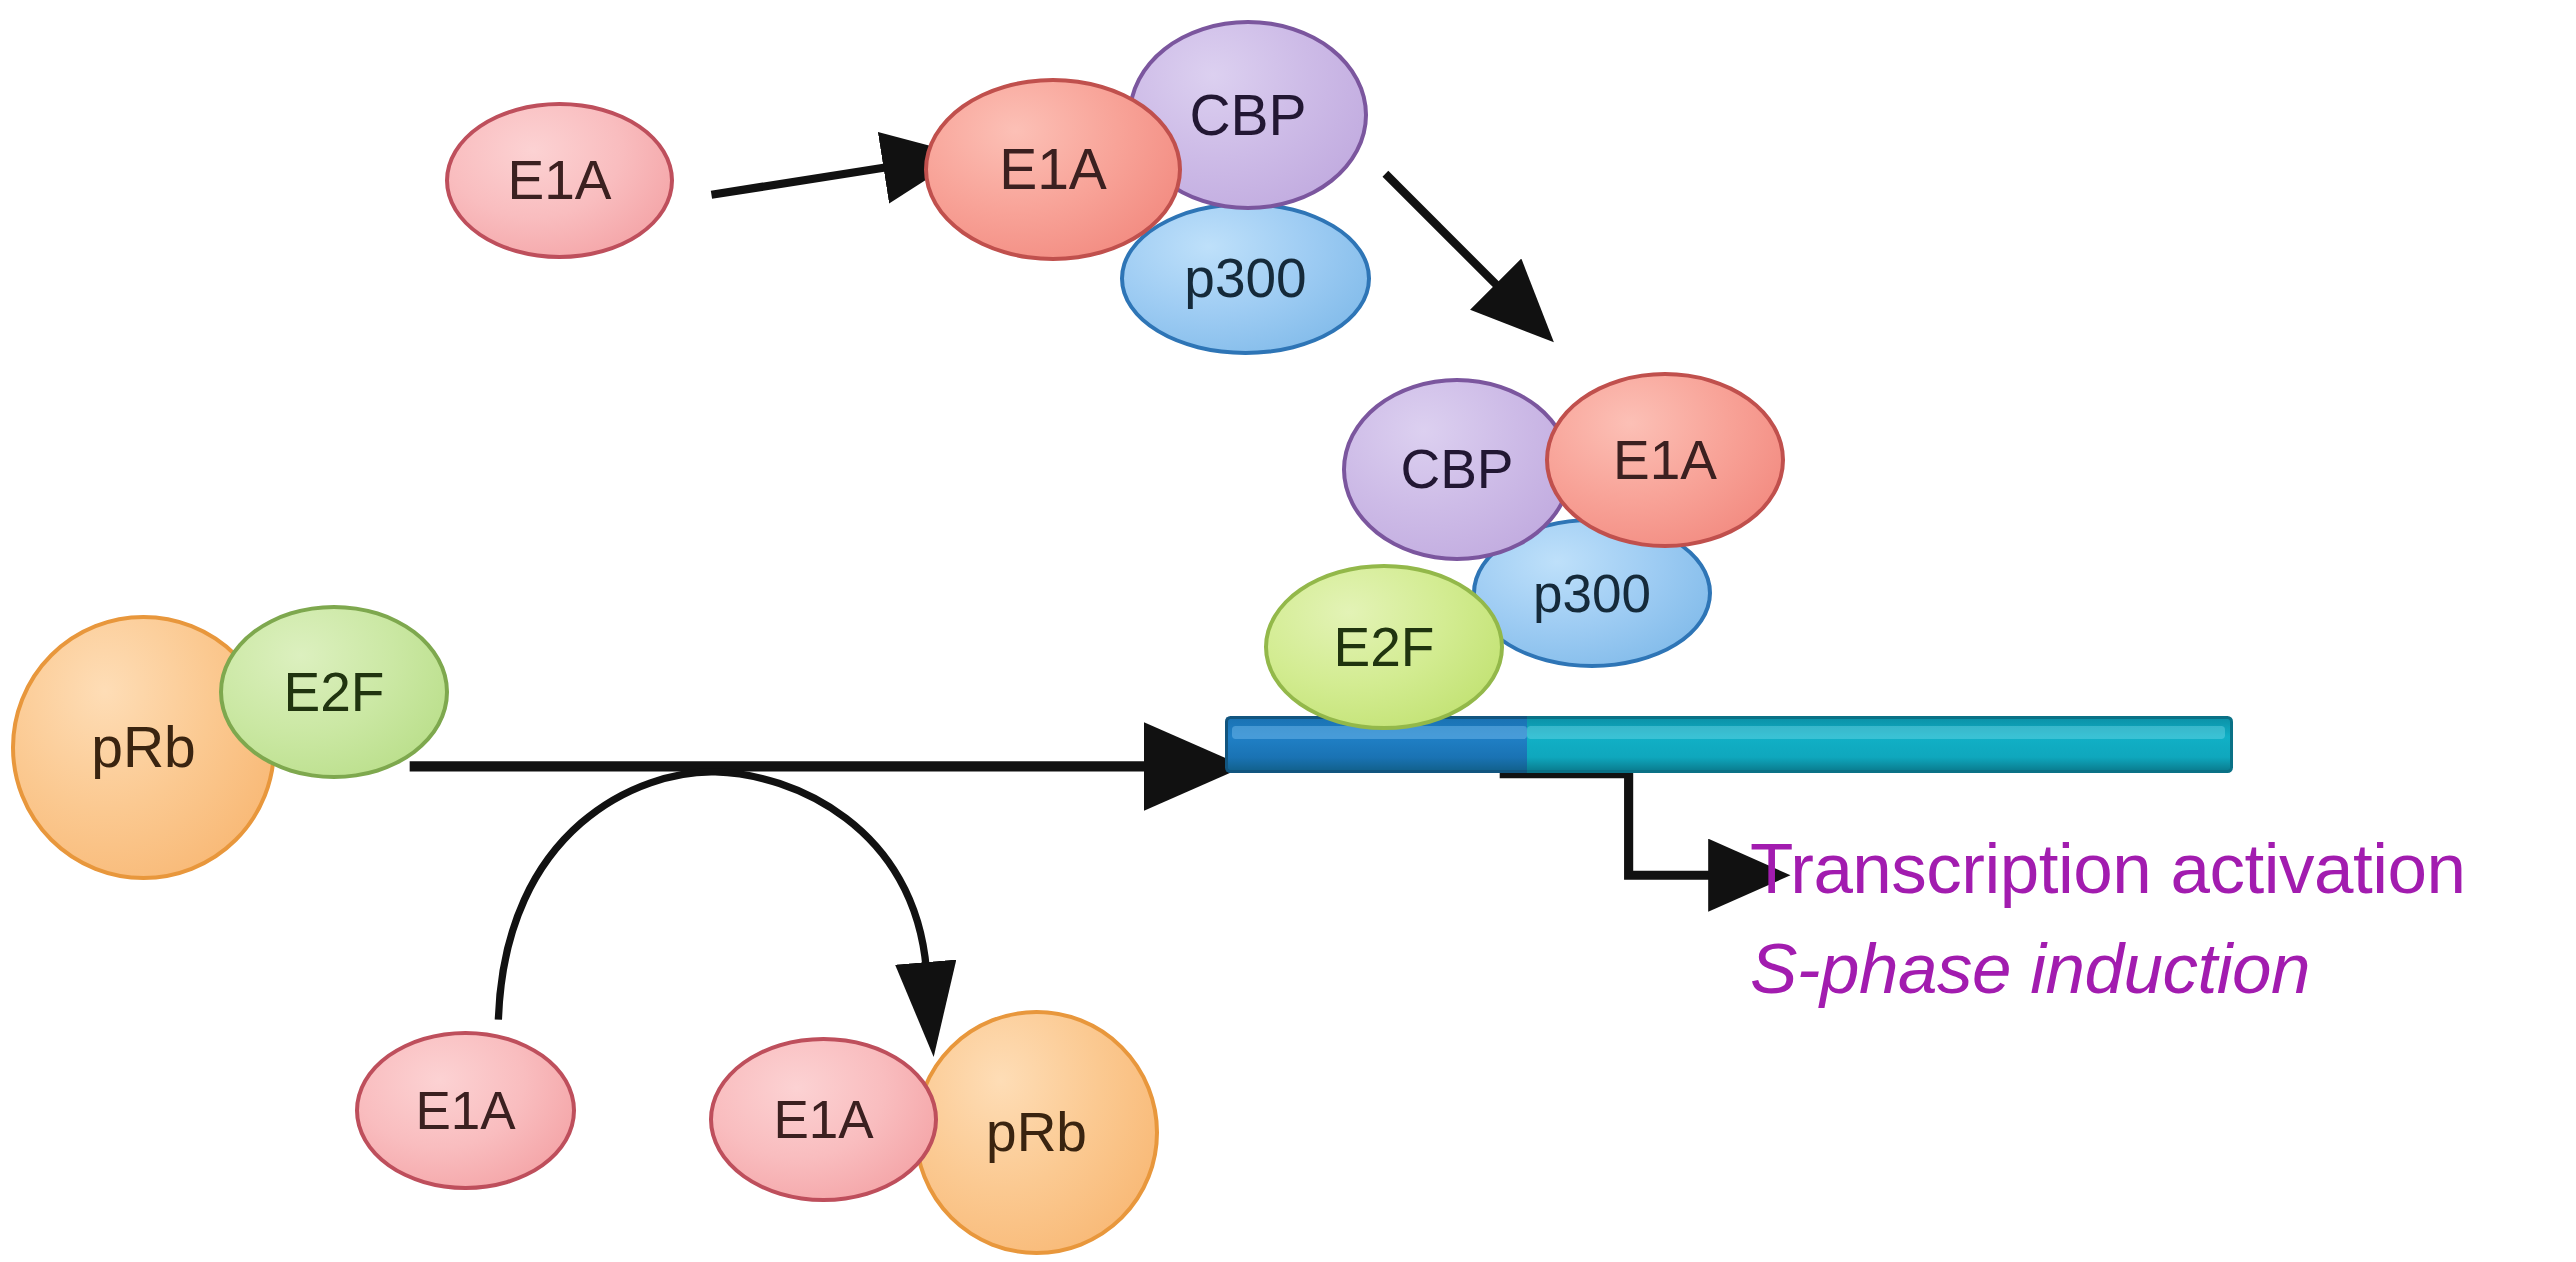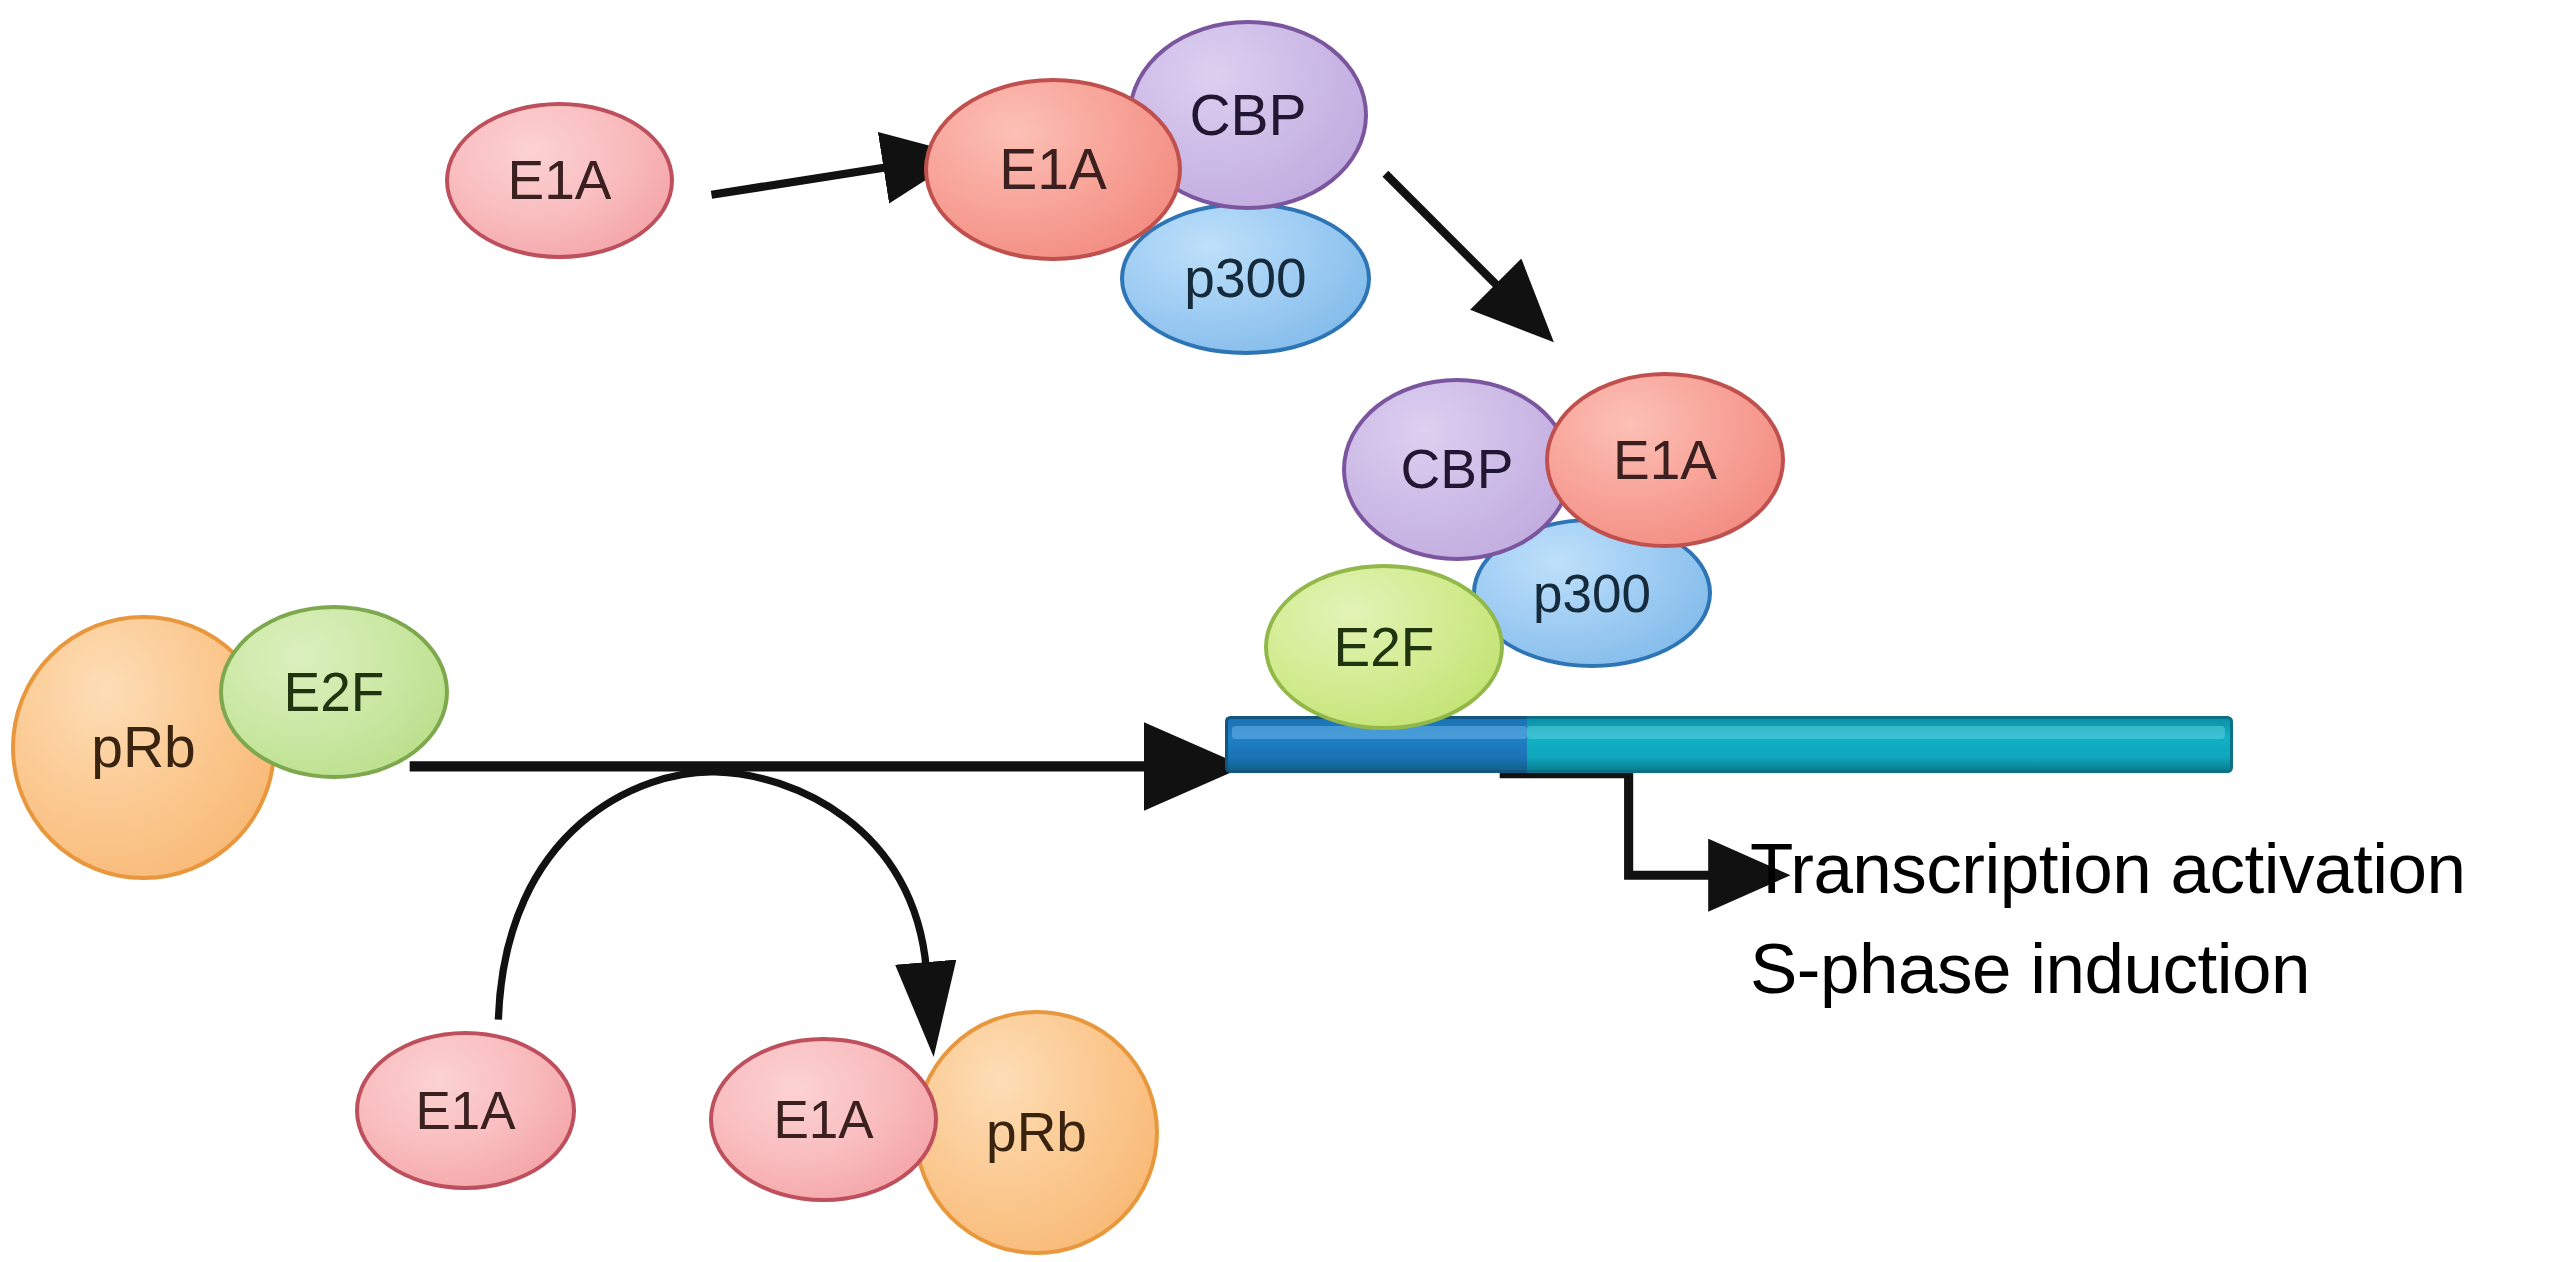--- a/index.html
+++ b/index.html
@@ -43,21 +43,21 @@
   }
   .dna-hl{
     position:absolute;
     pointer-events:none;
   }
 
   
   .flow-text{
     position:absolute;
     font-family:"Liberation Sans", sans-serif;
-    color:#000000;
+    color:#a21caf;
     white-space:nowrap;
     letter-spacing:-0.5px;
     user-select:none;
   }
 </style>
 </head>
 <body>
 
 <div id="canvas">
 
@@ -186,18 +186,18 @@
   <div class="node" style="left:709px; top:1037px; width:229px; height:165px; z-index:3;
               background:radial-gradient(ellipse at 38% 30%, #FCD2D3 0%, #F9BDBF 45%, #F2999C 100%);
               border:4.6px solid #BE4F5C; color:#3b2020; font-size:53px;">
     <span class="lbl">E1A</span>
   </div>
 
   <div class="flow-text" style="left:1750px; top:828px; font-size:71px;">
     <span>Transcription activation</span>
   </div>
 
-  <div class="flow-text" style="left:1750px; top:928px; font-size:71px;">
+  <div class="flow-text" style="left:1750px; top:928px; font-size:71px;font-style:italic;">
     <span>S-phase induction</span>
   </div>
 
 </div>
 
 
 </body></html>

